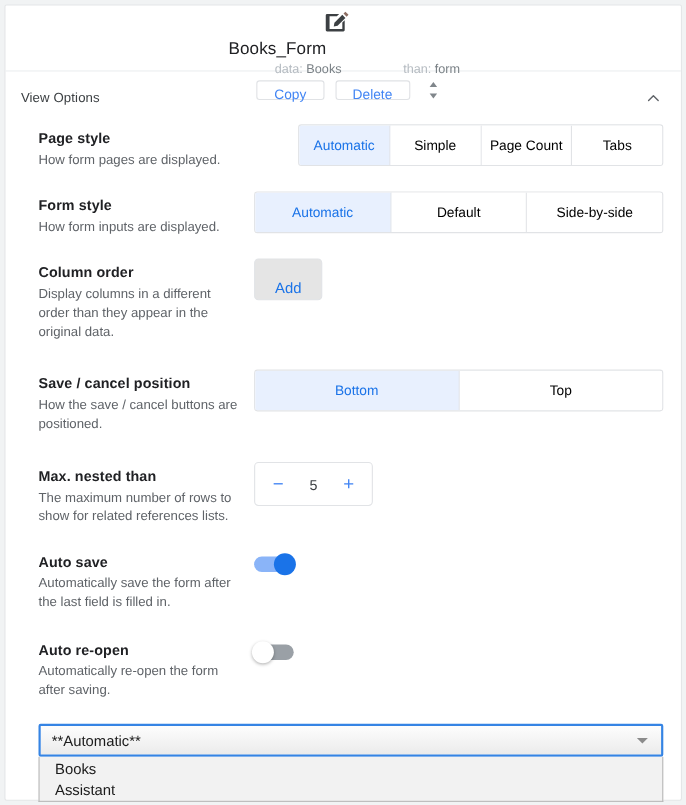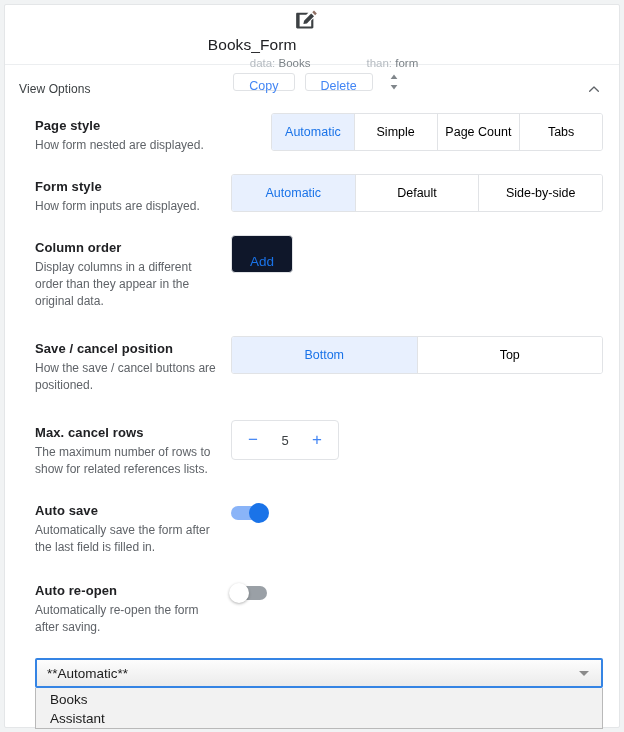--- a/index.html
+++ b/index.html
@@ -174,21 +174,21 @@
   .seg-item.on {
     background: #e8f0fe;
     color: #1a73e8;
   }
 
   
   .add-btn {
     font-family: "Liberation Sans", sans-serif;
     font-size: 13.5px;
     color: #1a73e8;
-    background: #0f172a;
+    background: #e5e5e5;
     border: 1px solid #e1e3e6;
     border-radius: 4px;
     height: 38px;
     padding: 18px 18px;
     cursor: pointer;
   }
 
   
   .stepper {
     display: inline-flex;
@@ -323,21 +323,21 @@
     <div class="sec-chevron">
       <svg width="18" height="18" viewBox="0 0 24 24" aria-hidden="true">
         <path d="M6.2 15.1l5.8-5.8 5.8 5.8" fill="none" stroke="#5f6368" stroke-width="1.7" stroke-linecap="round" stroke-linejoin="round"></path>
       </svg>
     </div>
   </div>
 
   <div class="opt" style="margin-top:0;gap:40px;">
     <div class="opt-label">
       <div class="opt-name">Page style</div>
-      <div class="opt-desc">How form nested are displayed.</div>
+      <div class="opt-desc">How form pages are displayed.</div>
     </div>
     <div class="opt-ctl">
       <div class="seg">
         <div class="seg-item on">Automatic</div>
         <div class="seg-item">Simple</div>
         <div class="seg-item">Page Count</div>
         <div class="seg-item">Tabs</div>
       </div>
     </div>
   </div>
@@ -382,21 +382,21 @@
         <div class="seg-item on">Bottom</div>
         <div class="seg-item">Top</div>
       </div>
     </div>
   </div>
 
   <div style="height:26px;"></div>
 
   <div class="opt">
     <div class="opt-label">
-      <div class="opt-name">Max. cancel rows</div>
+      <div class="opt-name">Max. nested than</div>
       <div class="opt-desc">The maximum number of rows to show for related references lists.</div>
     </div>
     <div class="opt-ctl">
       <div class="stepper">
         <button class="step-btn">−</button>
         <div class="step-val">5</div>
         <button class="step-btn">+</button>
       </div>
     </div>
   </div>

